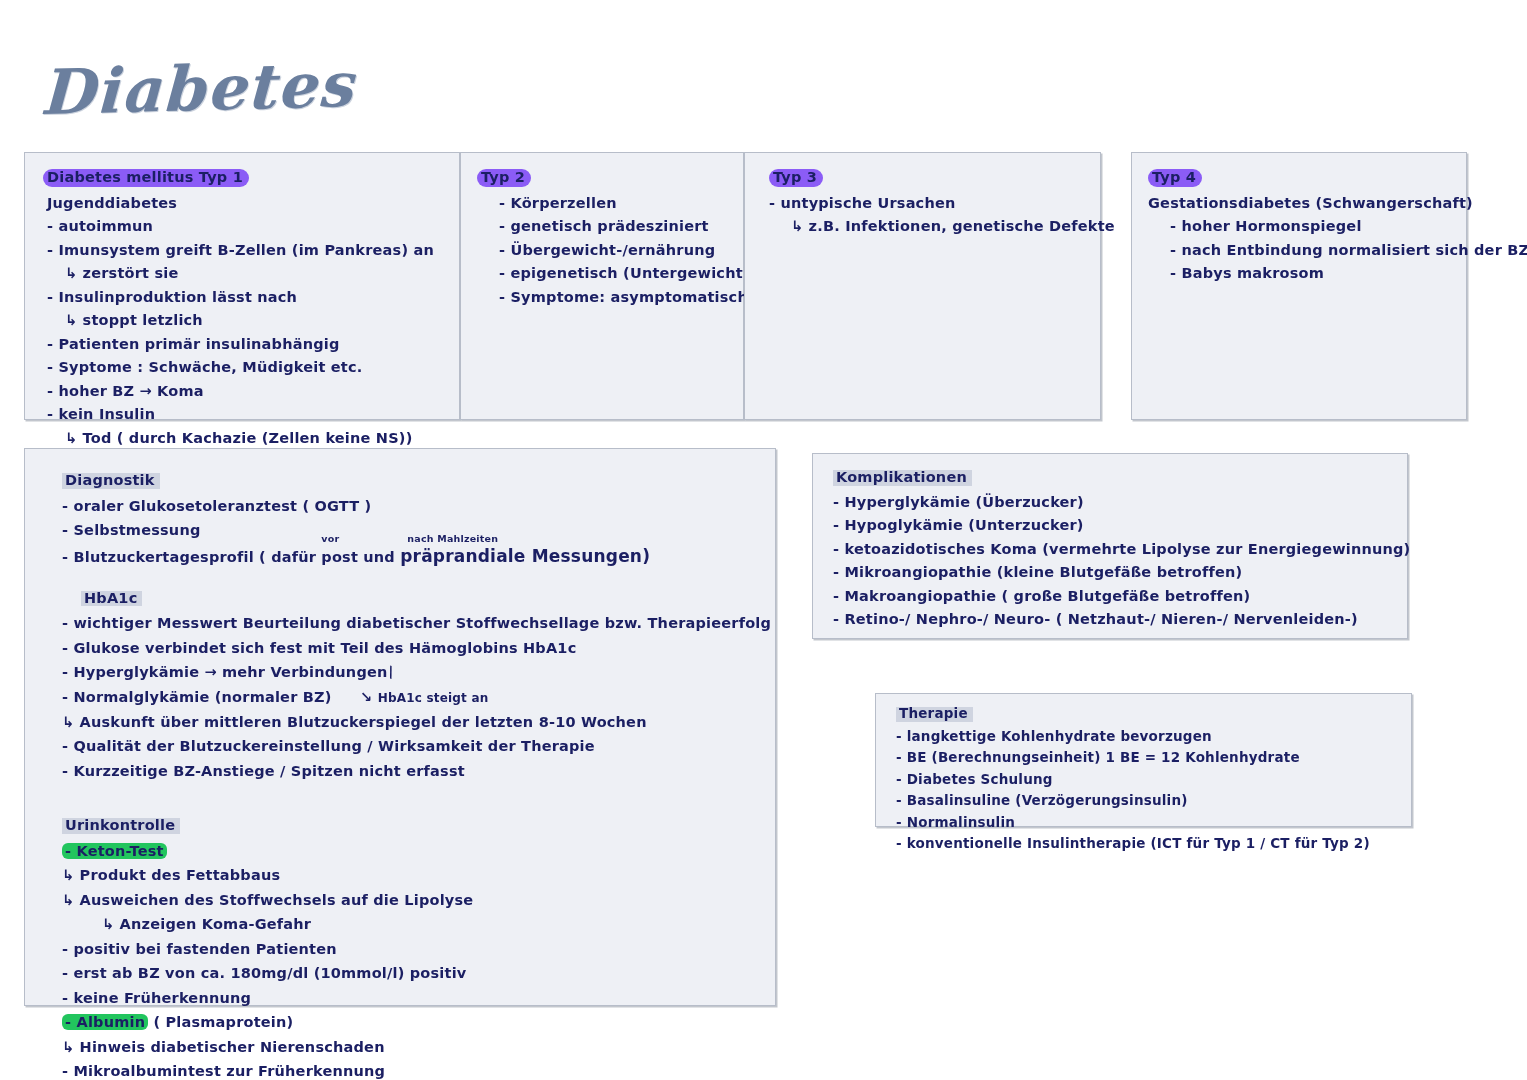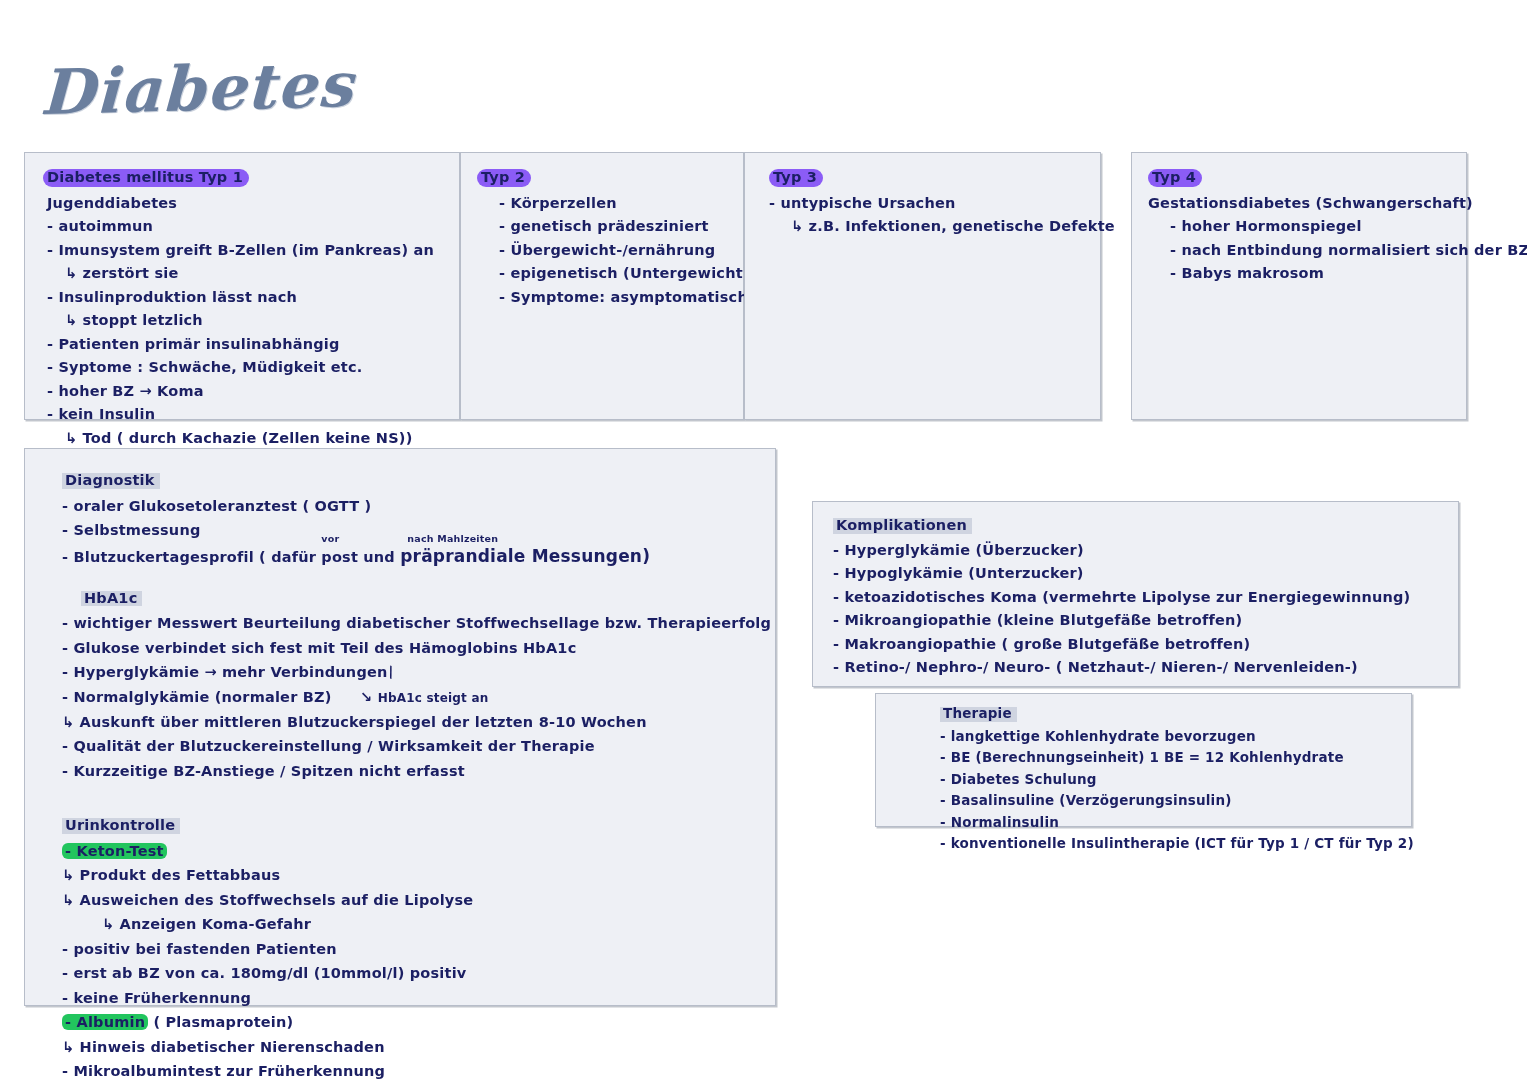--- a/index.html
+++ b/index.html
@@ -110,28 +110,28 @@
   .smaller { font-size: 11px; }
 
   .arrow-down {
     display: inline-block;
     transform: rotate(18deg);
     font-size: 15px;
   }
 
   
   #card-komplikationen {
-    left: 812px; top: 453px; width: 647px; height: 186px; margin-top: 48px;
+    left: 812px; top: 453px; width: 596px; height: 186px;
   }
   #card-komplikationen .body { padding: 16px 8px 8px 20px; }
   #card-komplikationen .hw-line { font-size: 14.5px; margin-bottom: 9px; }
 
   
   #card-therapie {
-    left: 875px; top: 693px; width: 537px; height: 134px; padding-left: 44px;
+    left: 875px; top: 693px; width: 537px; height: 134px;
   }
   #card-therapie .body { padding: 13px 8px 8px 20px; }
   #card-therapie .hw-line { font-size: 13.5px; margin-bottom: 8px; }
 
   .gap-top { margin-top: 26px !important; margin-left: 19px; }
   .gap-top-lg { margin-top: 40px !important; }
 
   .hl-inline {
     background: #22c55e;
     border-radius: 6px;

